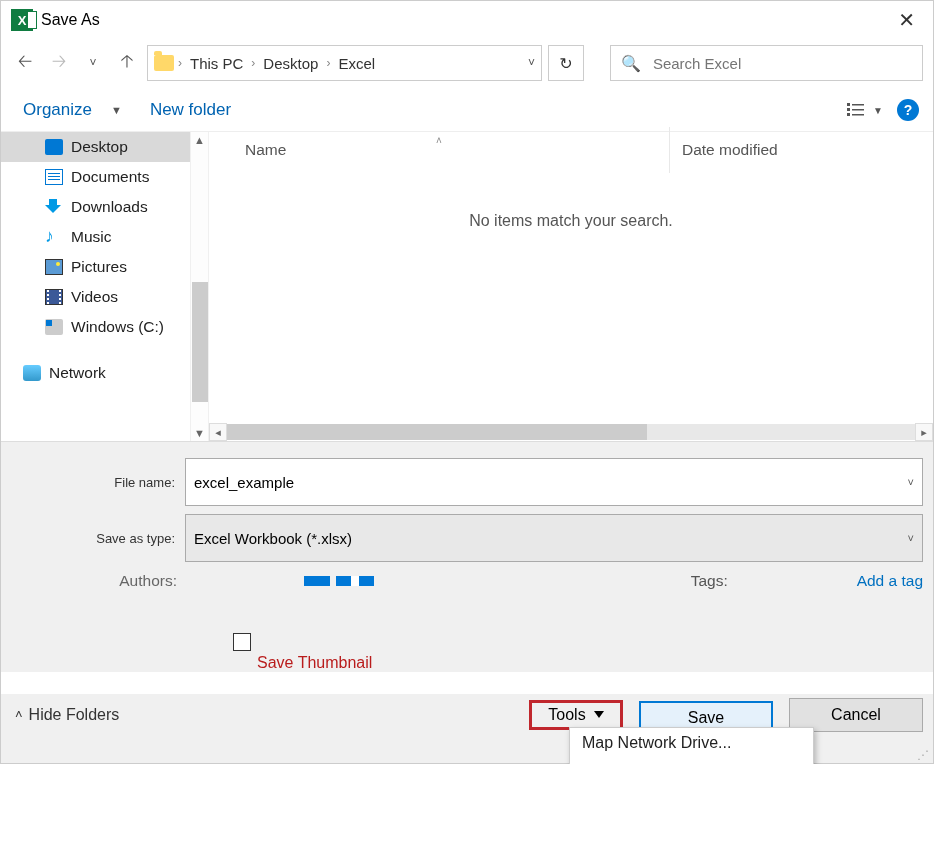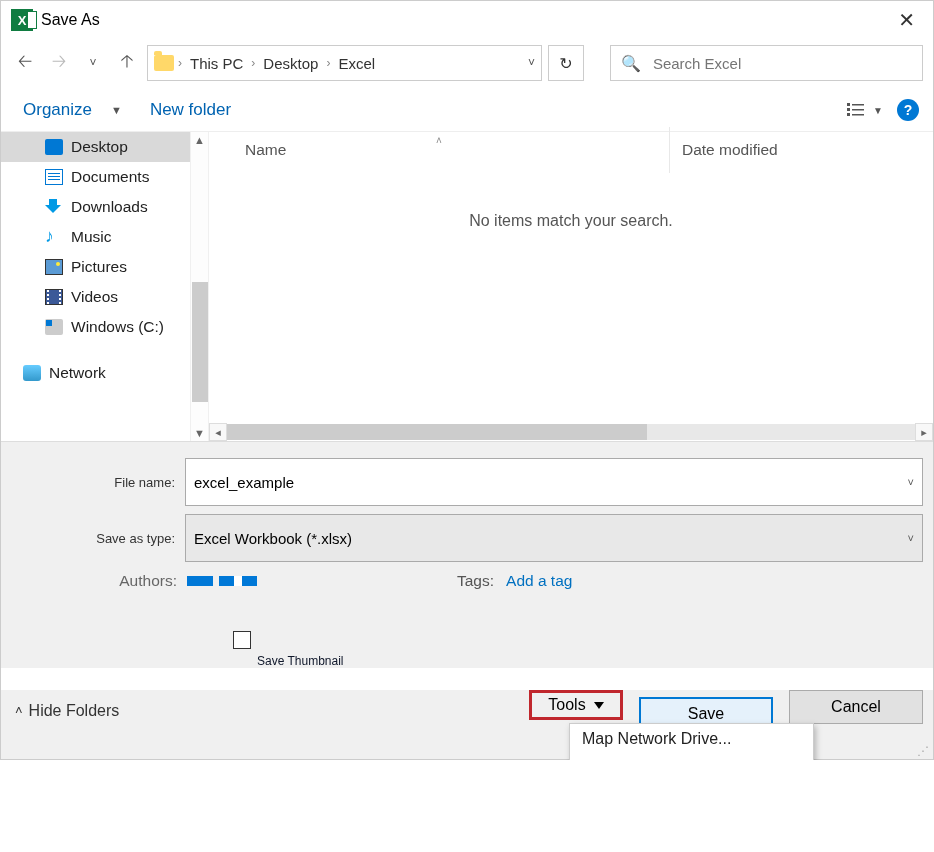--- a/index.html
+++ b/index.html
@@ -78,33 +78,33 @@
   .hscroll .thumb { position:absolute; left:0; top:0; bottom:0; width:420px; background:#ccc;}
 
   
   .form { background:#f0f0f0; padding:16px 10px 0 10px; border-top:1px solid #ddd;}
   .form-row { display:flex; align-items:center; margin-bottom:8px;}
   .form-label { width:176px; text-align:right; padding-right:10px; font-size:13px; color:#333;}
   .form-field { flex:1;}
   .combo { width:738px; height:48px; border:1px solid #aaa; background:#fff; display:flex; align-items:center; padding:0 8px; font-size:15px; position:relative;}
   .combo.gray { background:#e8e8e8;}
   .combo .dd { position:absolute; right:8px; color:#555; font-size:11px;}
-  .meta-row { display:flex; align-items:center; margin-top:10px; font-size:15.5px;}
+  .meta-row { display:flex; align-items:center; margin-top:10px; font-size:15.5px;justify-content:space-between;}
   .meta-label { width:176px; text-align:right; padding-right:10px; color:#666;}
   .redact { display:inline-block; width:26px; height:10px; background:#0078D7; margin-right:6px;}
   .redact2 { display:inline-block; width:38px; height:10px; background:linear-gradient(90deg,#0078D7 0 40%,#fff 40% 60%,#0078D7 60%);}
   .tags-label { margin-left:200px; color:#555;}
   .add-tag { color:#0070C0; margin-left:12px; cursor:text;}
   .thumb-row { margin:22px 0 22px 222px; display:flex; align-items:center; gap:6px;}
   .checkbox { width:18px; height:18px; border:1.5px solid #333; background:#fff;}
-  .thumb-label { color:#0f172a; font-size:12px;margin-top:42px;}
+  .thumb-label { color:#b91c1c; font-size:16px;margin-top:42px;}
 
   .button-row { display:flex; align-items:center; justify-content:space-between; padding:0 10px 16px 14px; background:#f0f0f0;}
   .hide-folders { display:flex; align-items:center; gap:6px; font-size:16px; color:#333; cursor:pointer;}
-  .btns { display:flex; gap:16px; position:relative;}
+  .btns { display:flex; align-items:center; gap:16px; position:relative;}
   .tools-btn { width:94px; height:30px; border:3px solid #C0272D; background:#f0f0f0; display:flex; align-items:center; justify-content:center; gap:8px; font-size:16px; cursor:pointer;}
   .dropdown-arrow{ width:0;height:0;border-left:5px solid transparent;border-right:5px solid transparent;border-top:7px solid #000;}
   .save-btn { width:134px; height:34px; border:2px solid #0078D4; background:#e5f1fb; font-size:16px; cursor:pointer;margin-top:7px;}
   .cancel-btn { width:134px; height:34px; border:1px solid #aaa; background:#e1e1e1; font-size:16px; cursor:pointer;}
 
   .tools-menu { position:absolute; left:40px; top:33px; width:245px; background:#fff; border:1px solid #ccc; box-shadow:2px 3px 6px rgba(0,0,0,0.25); z-index:10;}
   .menu-item { padding:6px 12px; font-size:16px; color:#222; cursor:pointer;}
   .menu-item.highlight { outline:3px solid #C0272D; outline-offset:-3px;}
 
   .resize-grip { text-align:right; padding-right:4px; height:12px; background:#f0f0f0; color:#aaa; font-size:12px; line-height:8px;}

